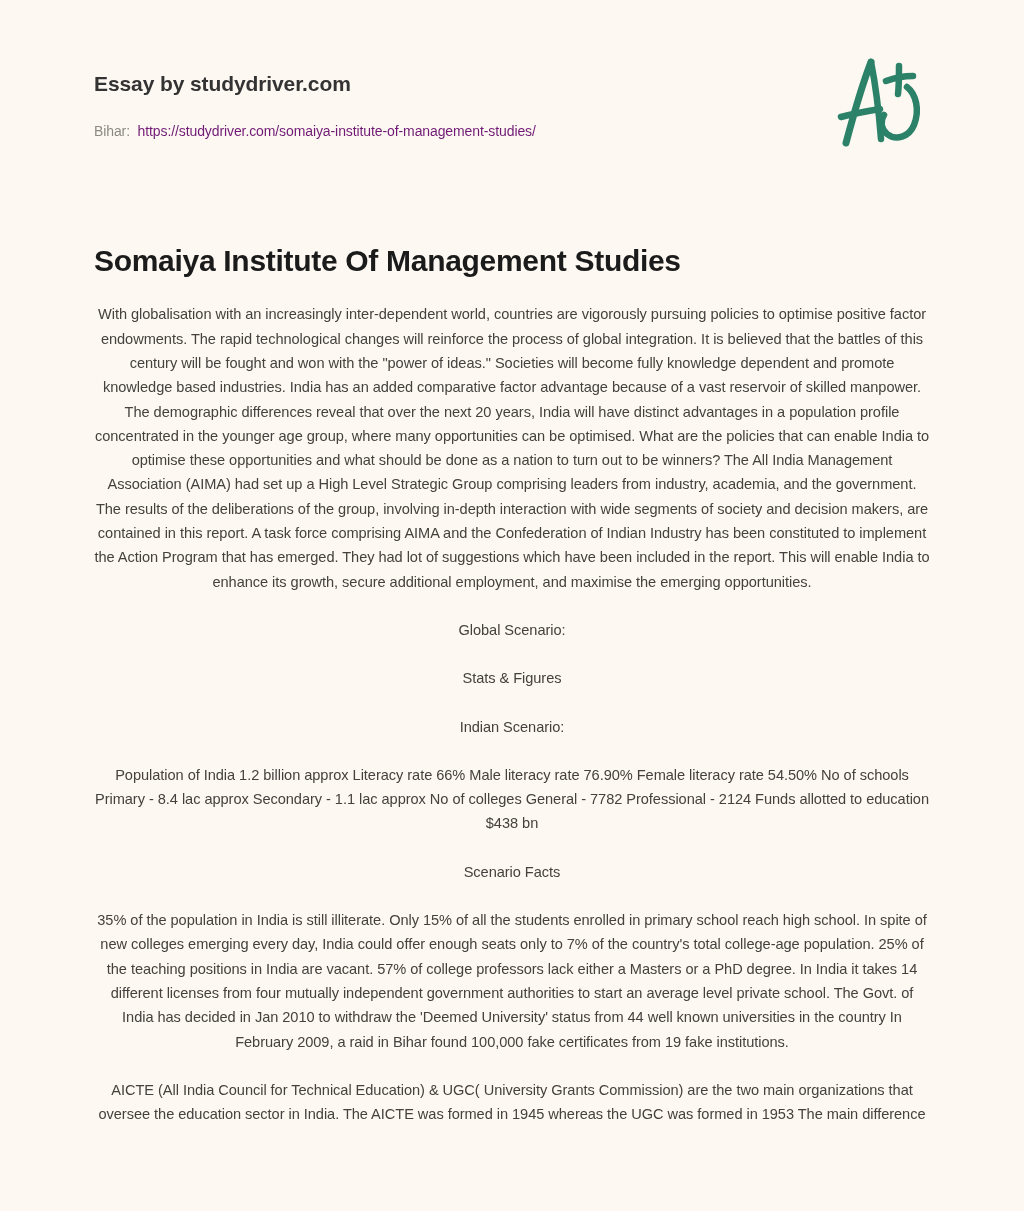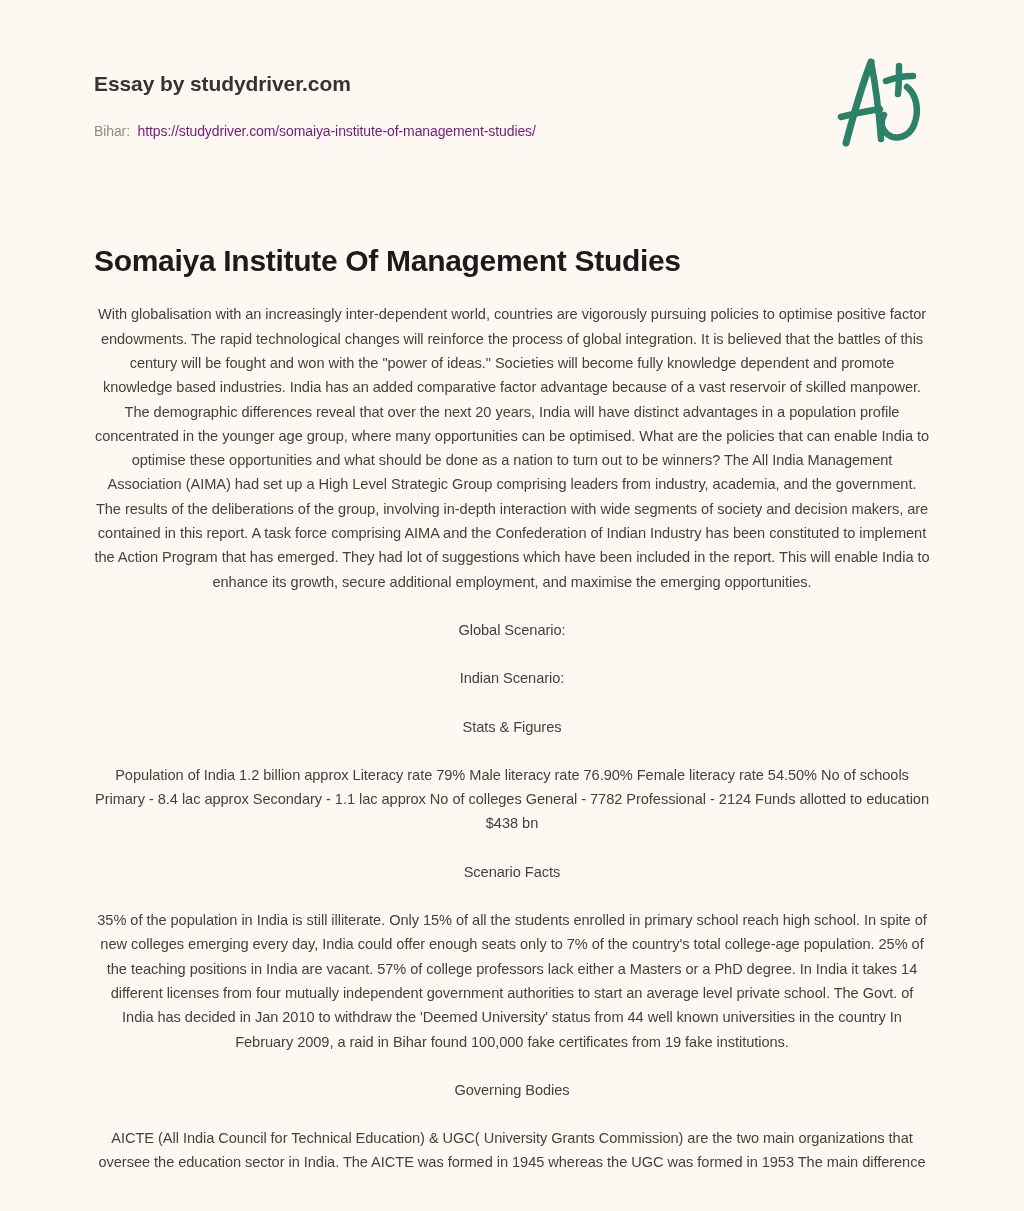--- a/index.html
+++ b/index.html
@@ -157,24 +157,23 @@
     </div>
   </header>
 
   <main class="article">
 
     <h1 class="article-title">Somaiya Institute Of Management Studies</h1>
 
     <div class="article-body">
       <p>With globalisation with an increasingly inter-dependent world, countries are vigorously pursuing policies to optimise positive factor endowments. The rapid technological changes will reinforce the process of global integration. It is believed that the battles of this century will be fought and won with the "power of ideas." Societies will become fully knowledge dependent and promote knowledge based industries. India has an added comparative factor advantage because of a vast reservoir of skilled manpower. The demographic differences reveal that over the next 20 years, India will have distinct advantages in a population profile concentrated in the younger age group, where many opportunities can be optimised. What are the policies that can enable India to optimise these opportunities and what should be done as a nation to turn out to be winners? The All India Management Association (AIMA) had set up a High Level Strategic Group comprising leaders from industry, academia, and the government. The results of the deliberations of the group, involving in-depth interaction with wide segments of society and decision makers, are contained in this report. A task force comprising AIMA and the Confederation of Indian Industry has been constituted to implement the Action Program that has emerged. They had lot of suggestions which have been included in the report. This will enable India to enhance its growth, secure additional employment, and maximise the emerging opportunities.</p>
       <p class="section-head">Global Scenario:</p>
+      <p class="section-head">Stats &amp; Figures</p>
       <p class="section-head">Indian Scenario:</p>
-      <p class="section-head">Stats &amp; Figures</p>
-      <p>Population of India 1.2 billion approx Literacy rate 79% Male literacy rate 76.90% Female literacy rate 54.50% No of schools Primary - 8.4 lac approx Secondary - 1.1 lac approx No of colleges General - 7782 Professional - 2124 Funds allotted to education $438 bn</p>
+      <p>Population of India 1.2 billion approx Literacy rate 66% Male literacy rate 76.90% Female literacy rate 54.50% No of schools Primary - 8.4 lac approx Secondary - 1.1 lac approx No of colleges General - 7782 Professional - 2124 Funds allotted to education $438 bn</p>
       <p class="section-head">Scenario Facts</p>
       <p>35% of the population in India is still illiterate. Only 15% of all the students enrolled in primary school reach high school. In spite of new colleges emerging every day, India could offer enough seats only to 7% of the country's total college-age population. 25% of the teaching positions in India are vacant. 57% of college professors lack either a Masters or a PhD degree. In India it takes 14 different licenses from four mutually independent government authorities to start an average level private school. The Govt. of India has decided in Jan 2010 to withdraw the 'Deemed University' status from 44 well known universities in the country In February 2009, a raid in Bihar found 100,000 fake certificates from 19 fake institutions.</p>
-      <p class="section-head">Governing Bodies</p>
       <p>AICTE (All India Council for Technical Education) &amp; UGC( University Grants Commission) are the two main organizations that oversee the education sector in India. The AICTE was formed in 1945 whereas the UGC was formed in 1953 The main difference</p>
     </div>
 
   </main>
 
 </div>
 
 </body></html>

